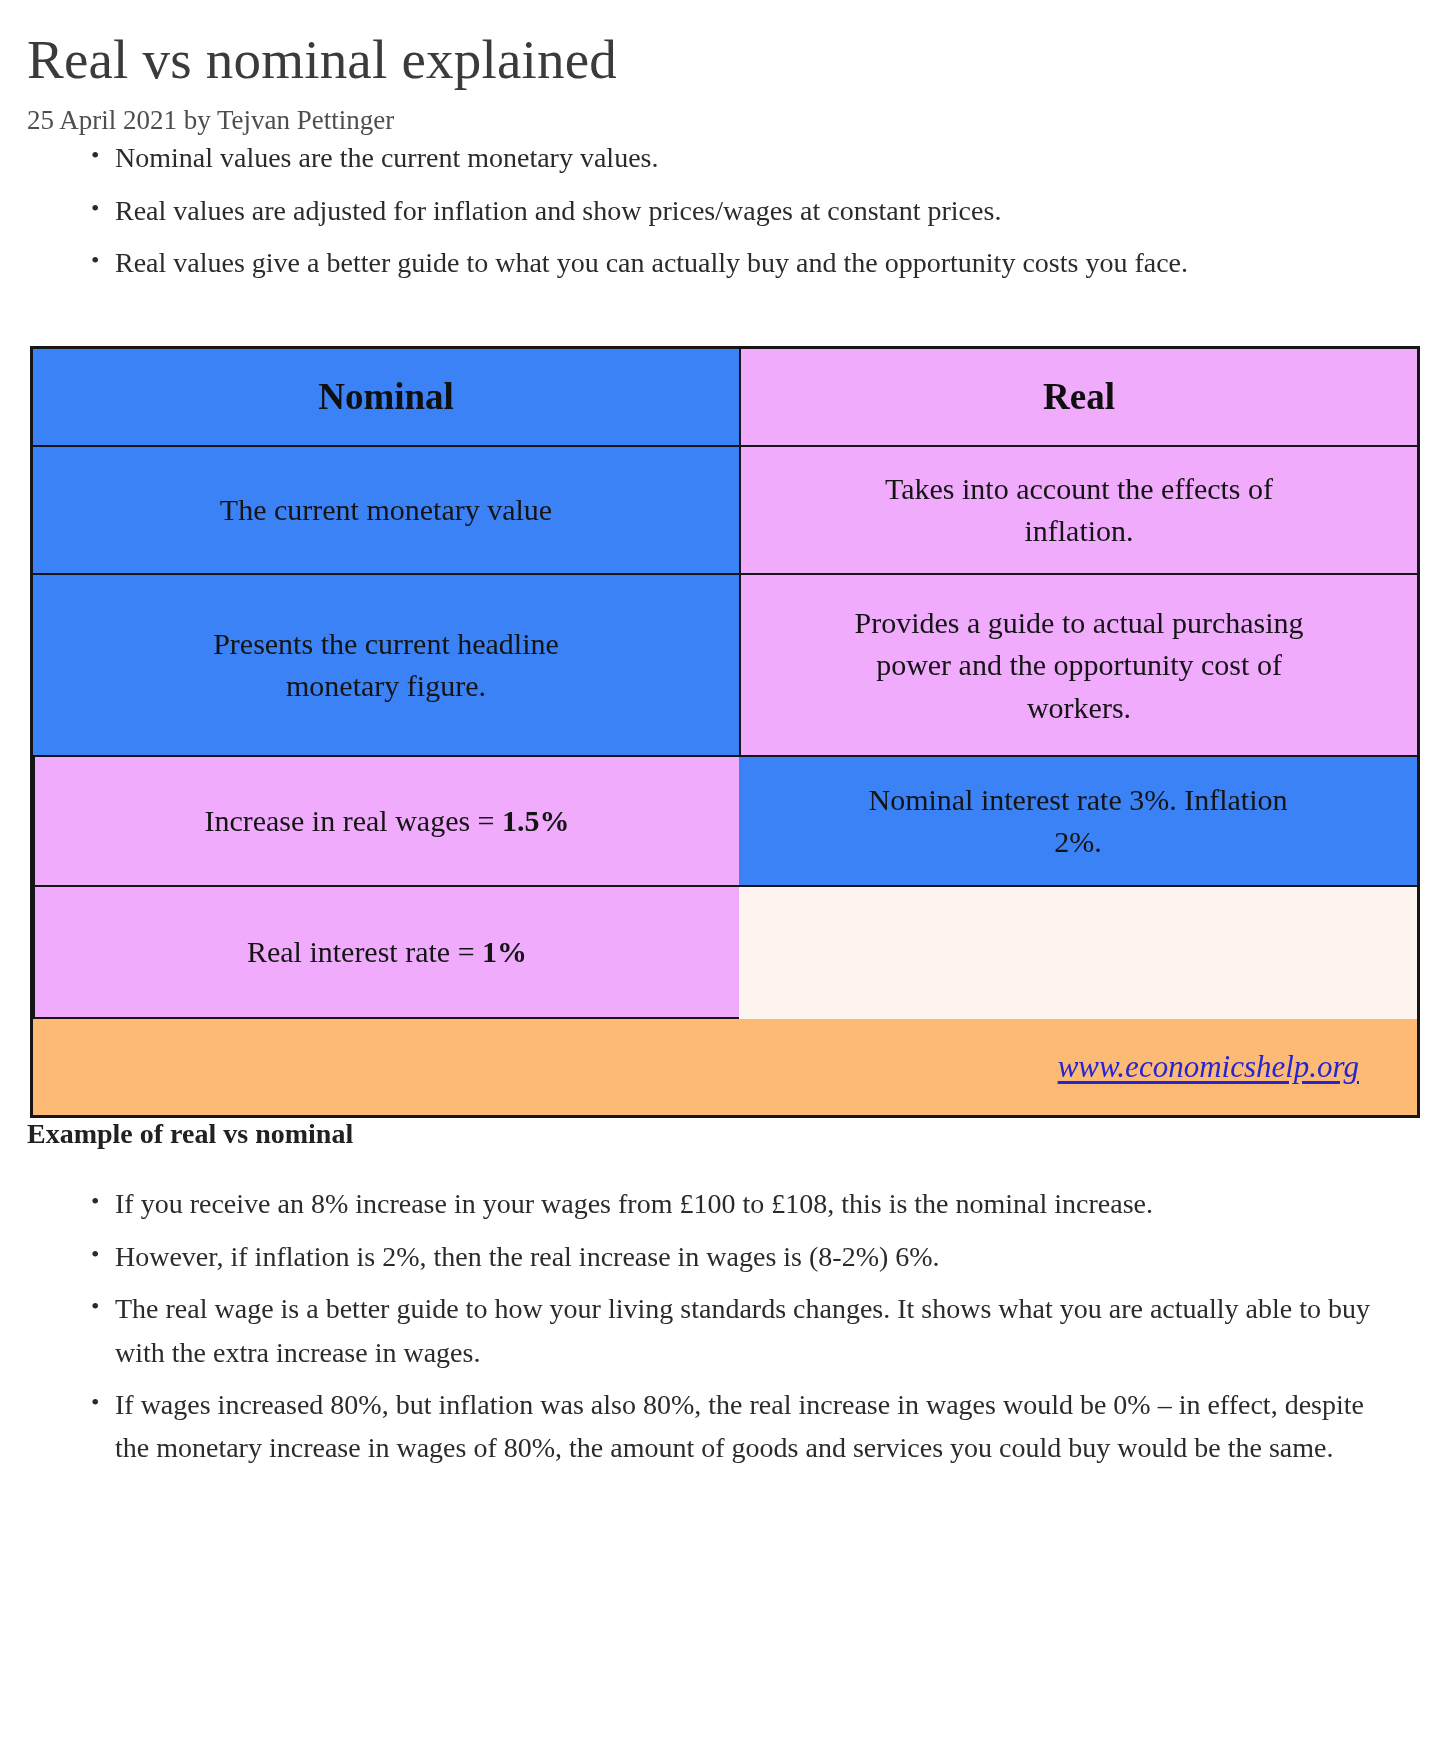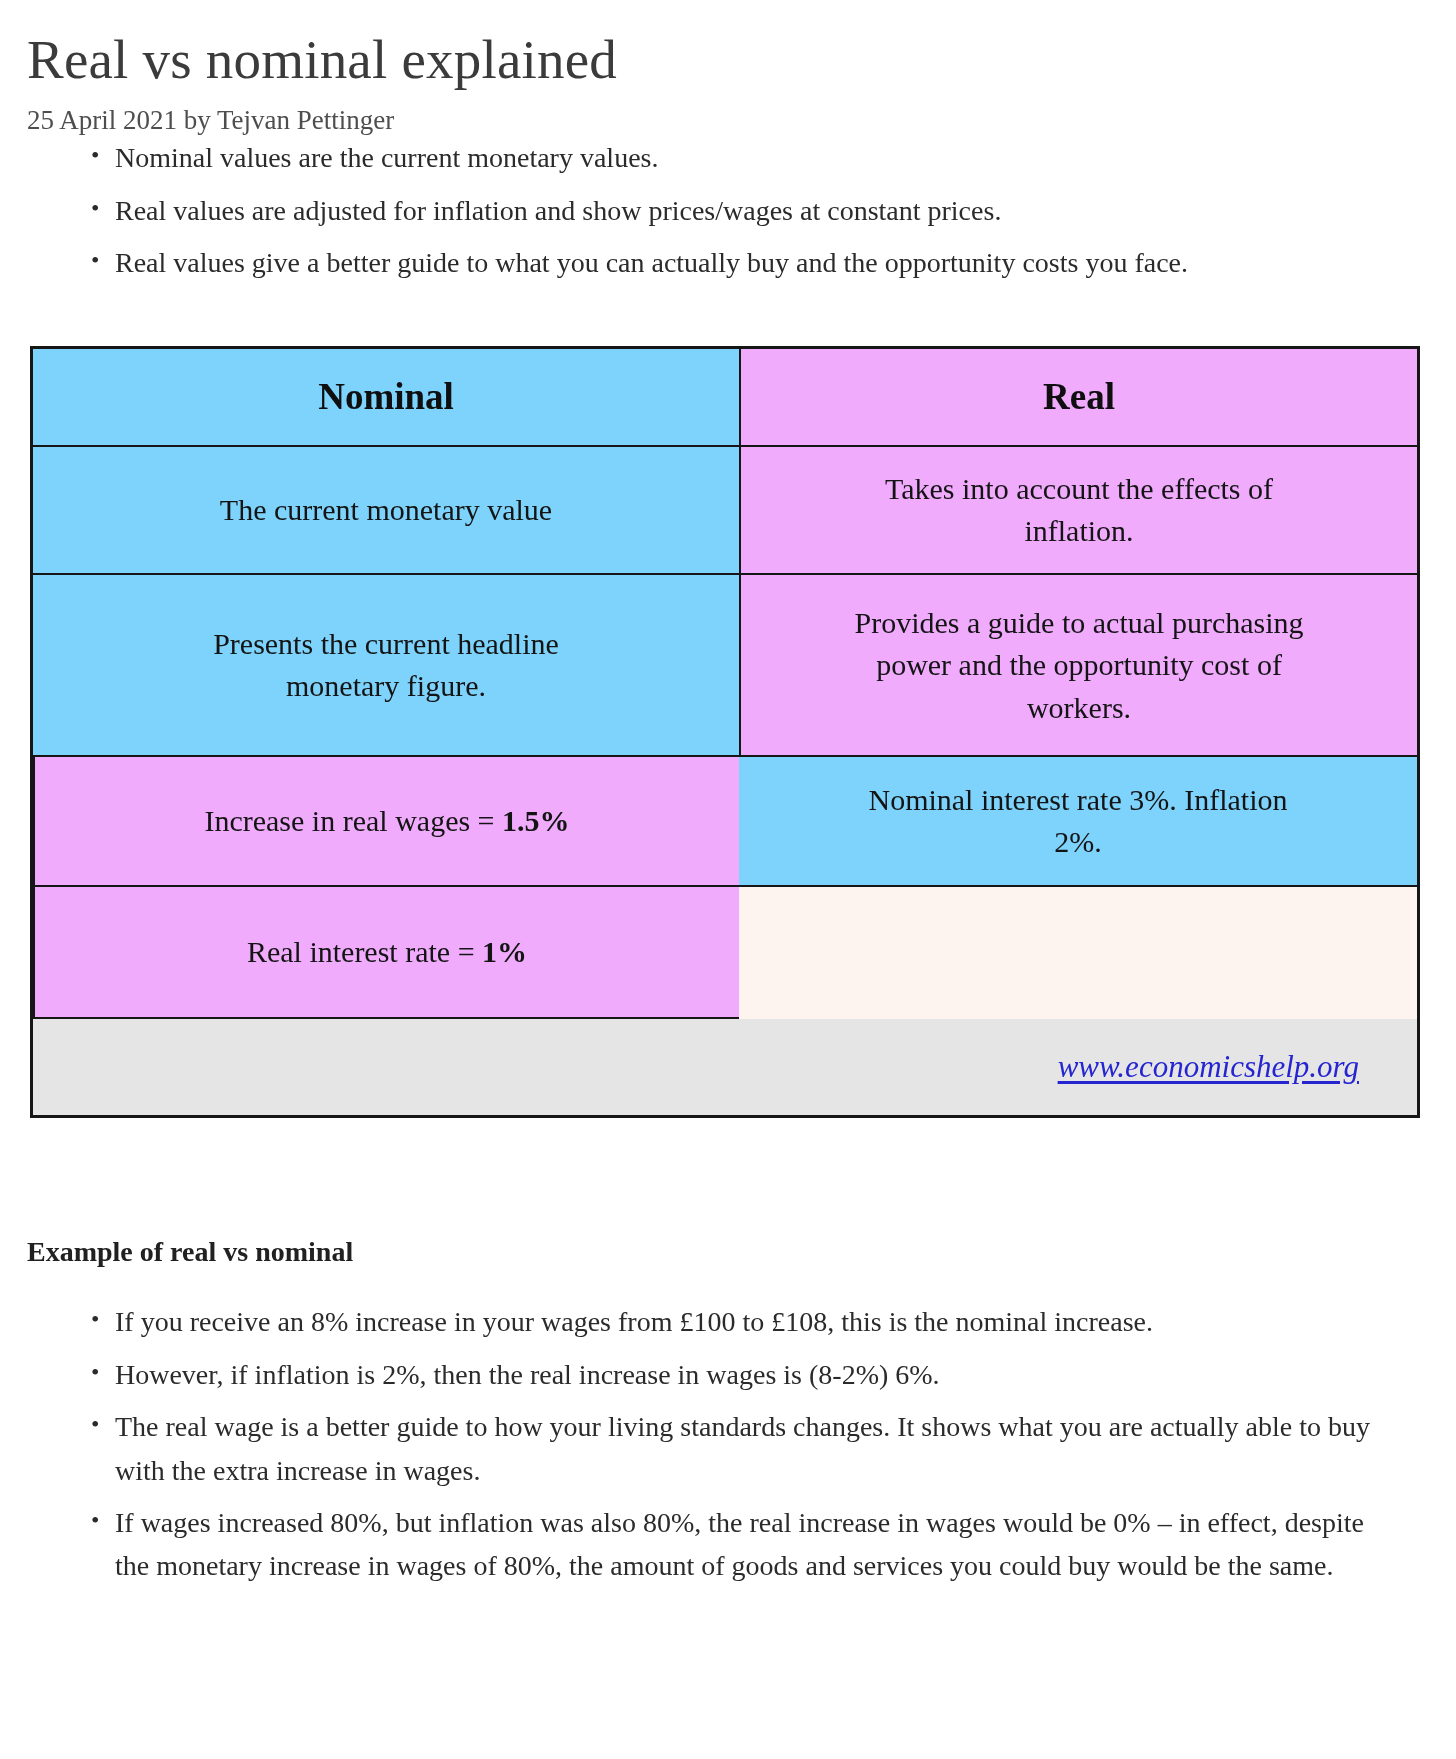--- a/index.html
+++ b/index.html
@@ -59,53 +59,52 @@
   }
   .cell {
     display: flex;
     flex-direction: column;
     justify-content: center;
     align-items: center;
     text-align: center;
     padding: 6px 20px;
     border-bottom: 2px solid #161616;
   }
-  .cell.l { background: #7dd3fc; }
+  .cell.l { background: #3b82f6; }
   .cell.r { background: #f0abfc; border-left: 2px solid #161616; }
   .cell.head .cell-line {
     font-weight: 700;
     font-size: 37px;
     color: #0f0f0f;
   }
   .cell-line {
     display: block;
     font-size: 30px;
     line-height: 1.42;
     color: #141414;
   }
   .val { font-weight: 700; }
   .tbl-footer {
     grid-column: 1 / -1;
     display: flex;
     justify-content: flex-end;
     align-items: center;
-    background: #e5e5e5;
+    background: #fdba74;
     padding-right: 58px;
   }
   .site-link {
     font-style: italic;
     font-size: 31px;
     color: #2525d2;
     text-decoration: underline;
     text-underline-offset: 4px;
     cursor: pointer;
   }
 
   h2.section-heading {
-    margin-top: 118px;
     font-size: 28px;
     font-weight: 700;
     color: #212121;
   }
   ul.bullets.example { margin-top: 32px; }
 </style>
 </head>
 <body>
 
 <main class="page">

